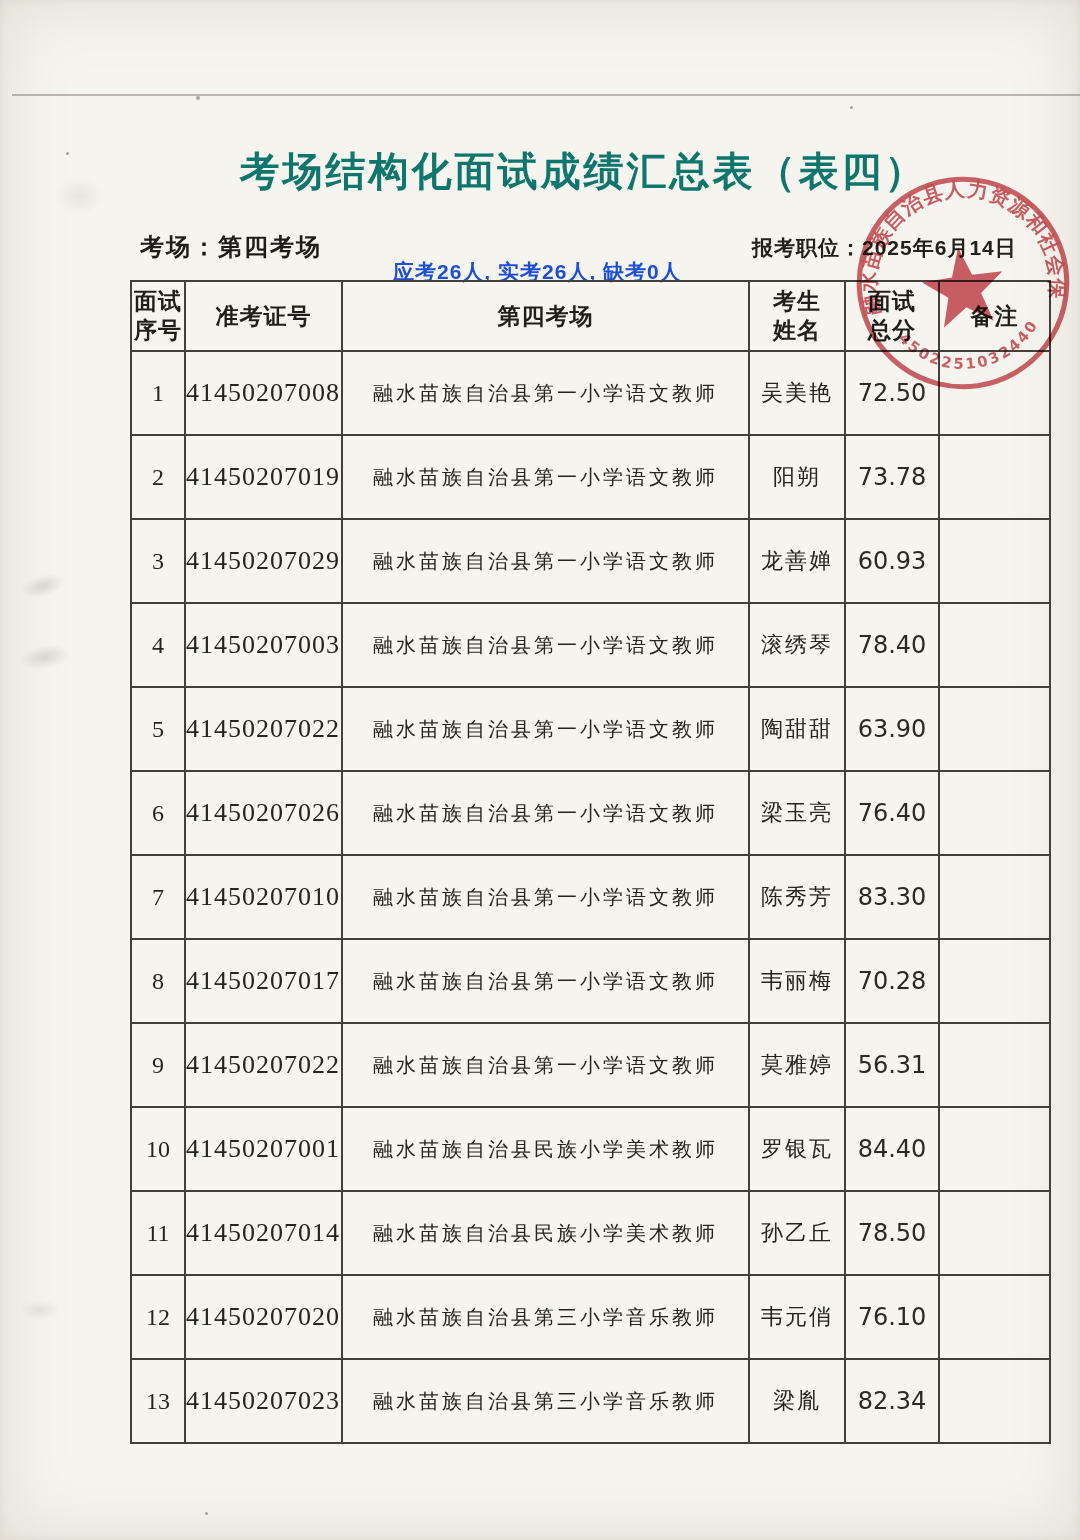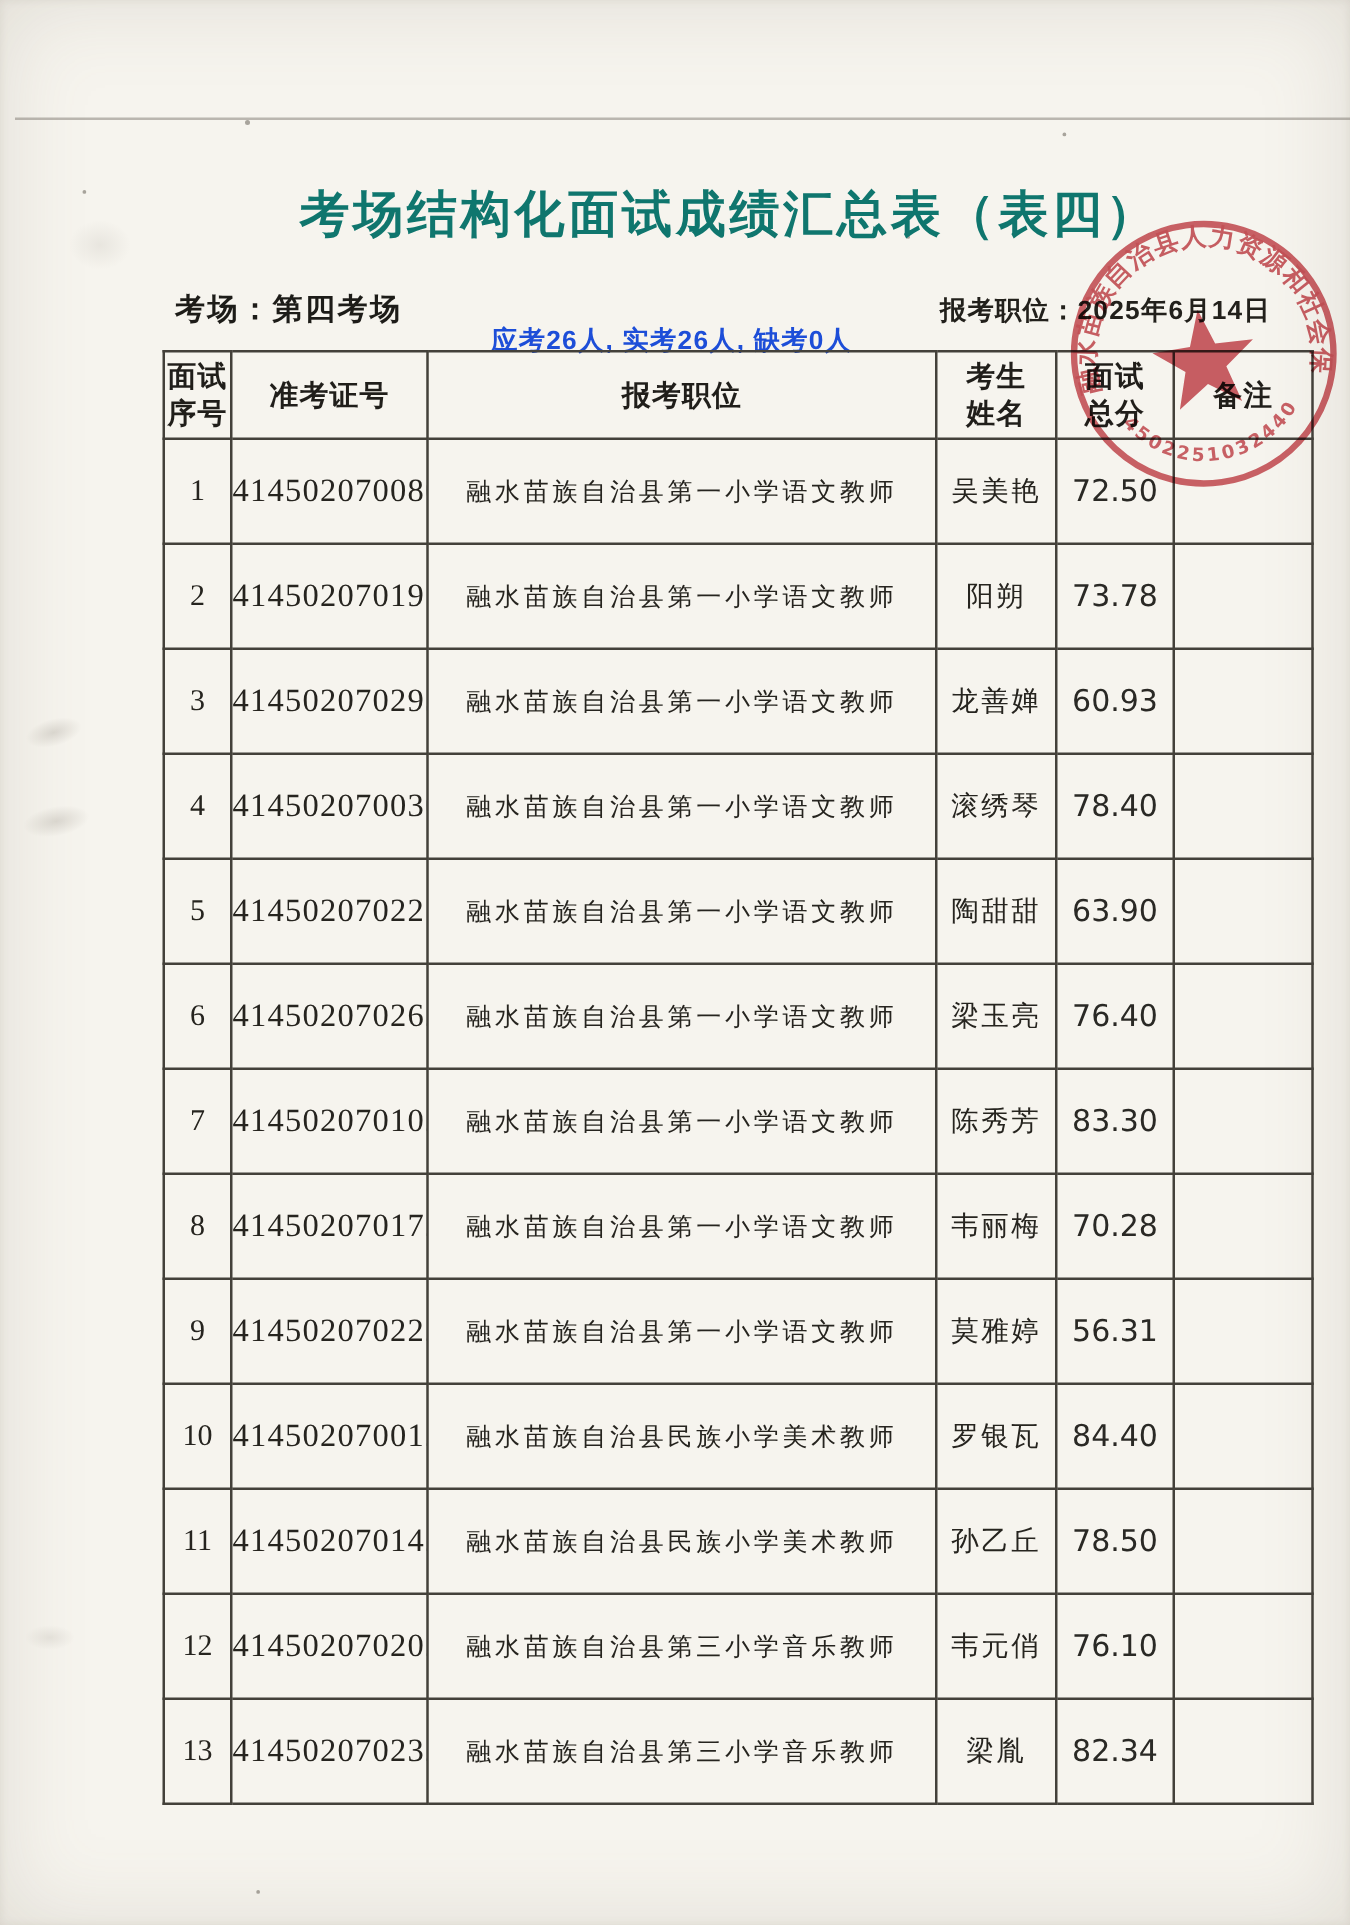--- a/index.html
+++ b/index.html
@@ -111,21 +111,21 @@
     <span class="attendance">应考26人, 实考26人, 缺考0人</span>
     <span class="time">报考职位：2025年6月14日</span>
   </div>
 
   <table class="score">
     <thead>
       <tr>
         <th style="width:52px">面试
 序号</th>
         <th style="width:155px">准考证号</th>
-        <th style="width:405px">报考职位</th>
+        <th style="width:405px">第四考场</th>
         <th style="width:94px">考生
 姓名</th>
         <th style="width:92px">面试
 总分</th>
         <th style="width:109px">备注</th>
       </tr>
     </thead>
     <tbody>
       <tr>
         <td class="c-no">1</td>

